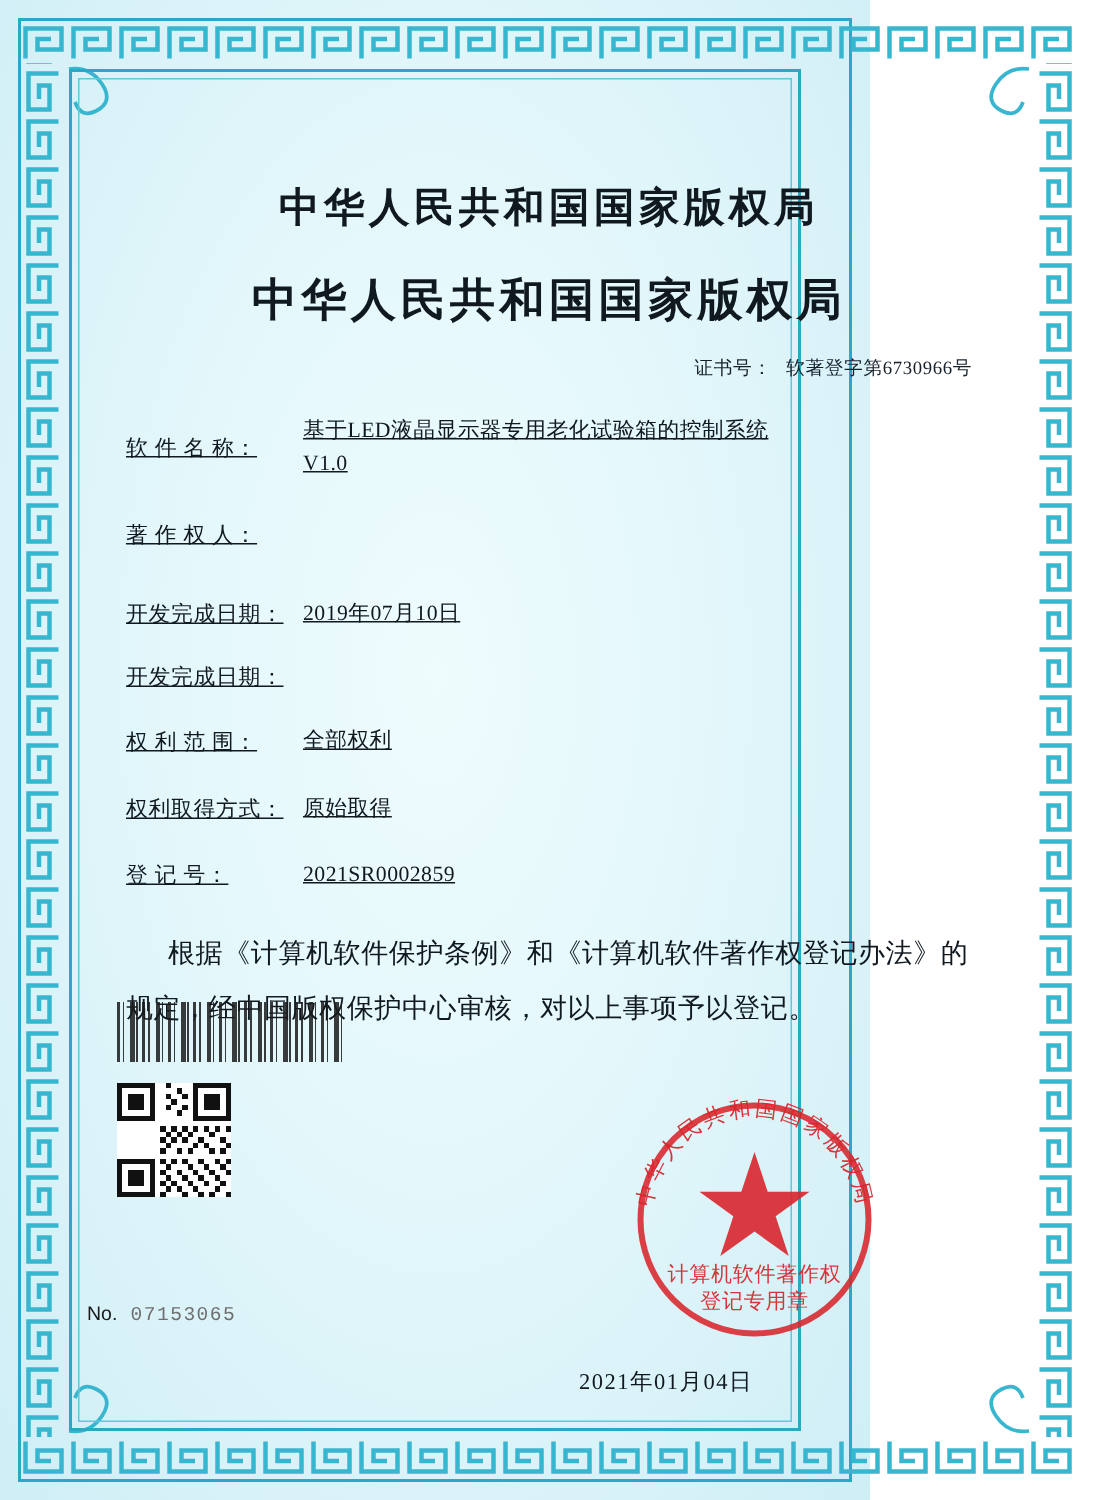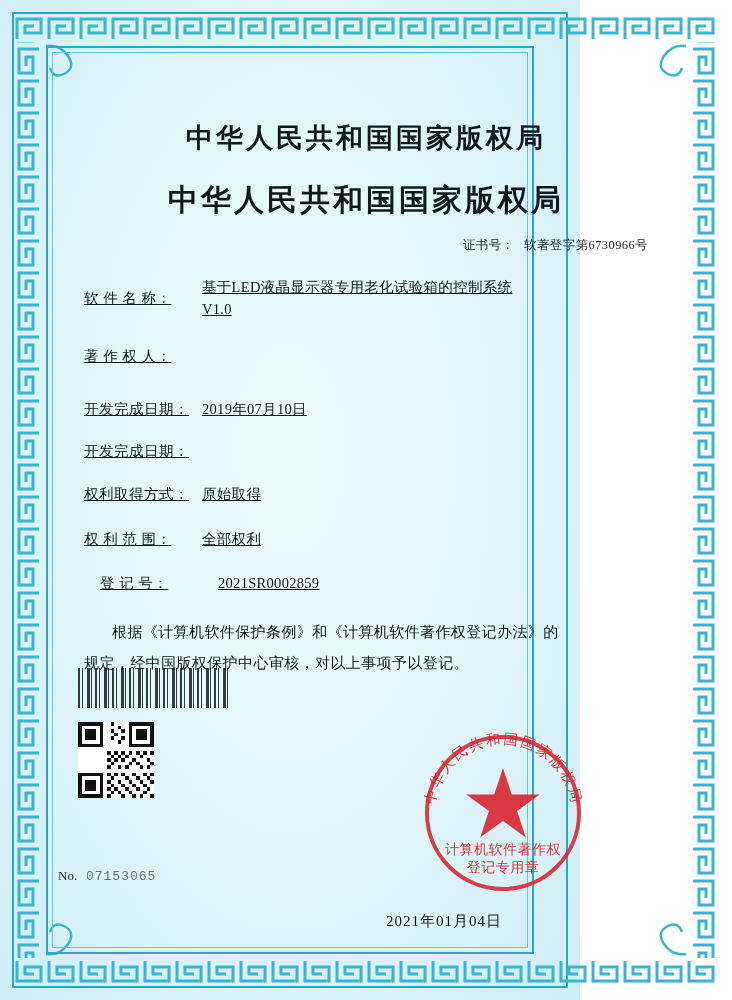--- a/index.html
+++ b/index.html
@@ -110,21 +110,21 @@
     flex: 1;
     letter-spacing: 0.3px;
     line-height: 1.55;
   }
   .field-value .ver { display:block; }
 
   .statement {
     margin-top: 22px;
     padding-left: 22px;
     padding-right: 16px;
-    font-size: 15px;
+    font-size: 18px;
     line-height: 2.05;
     color: #101820;
     letter-spacing: 0.4px;
   }
   .statement .indent { display: inline-block; width: 28px; }
 
   
   .codes {
     position: absolute;
     left: 78px;
@@ -154,21 +154,21 @@
   .serial {
     position: absolute;
     left: 58px;
     top: 868px;
     font-size: 13px;
     color: #6f6f6f;
     letter-spacing: 1px;
     font-family: "Liberation Mono", monospace;
   }
   .serial .prefix {
-    font-family: Liberation Serif, serif;
+    font-family: Liberation Sans, sans-serif;
     color: #1a1a1a;
     letter-spacing: 0;
   }
 
   .issue-date {
     position: absolute;
     right: 78px;
     top: 912px;
     font-size: 15px;
     color: #101820;
@@ -256,30 +256,30 @@
       <div class="field-row" style="margin-top:32px;">
         <div class="field-label tight">开发完成日期：</div>
         <div class="field-value">2019年07月10日</div>
       </div>
 
       <div class="field-row" style="margin-top:22px;">
         <div class="field-label tight">开发完成日期：</div>
       </div>
 
       <div class="field-row" style="margin-top:22px;">
+        <div class="field-label tight">权 利 范 围：</div>
+        <div class="field-value">全部权利</div>
+      </div>
+
+      <div class="field-row" style="margin-top:22px;">
         <div class="field-label tight">权利取得方式：</div>
         <div class="field-value">原始取得</div>
       </div>
 
       <div class="field-row" style="margin-top:22px;">
-        <div class="field-label tight">权 利 范 围：</div>
-        <div class="field-value">全部权利</div>
-      </div>
-
-      <div class="field-row" style="margin-top:22px;margin-left:16px;">
         <div class="field-label tight">登 记 号：</div>
         <div class="field-value">2021SR0002859</div>
       </div>
 
     </div>
 
     <div class="statement">
       <div>
         <span class="indent"></span><span>根据《计算机软件保护条例》和《计算机软件著作权登记办法》的</span>
       </div>

